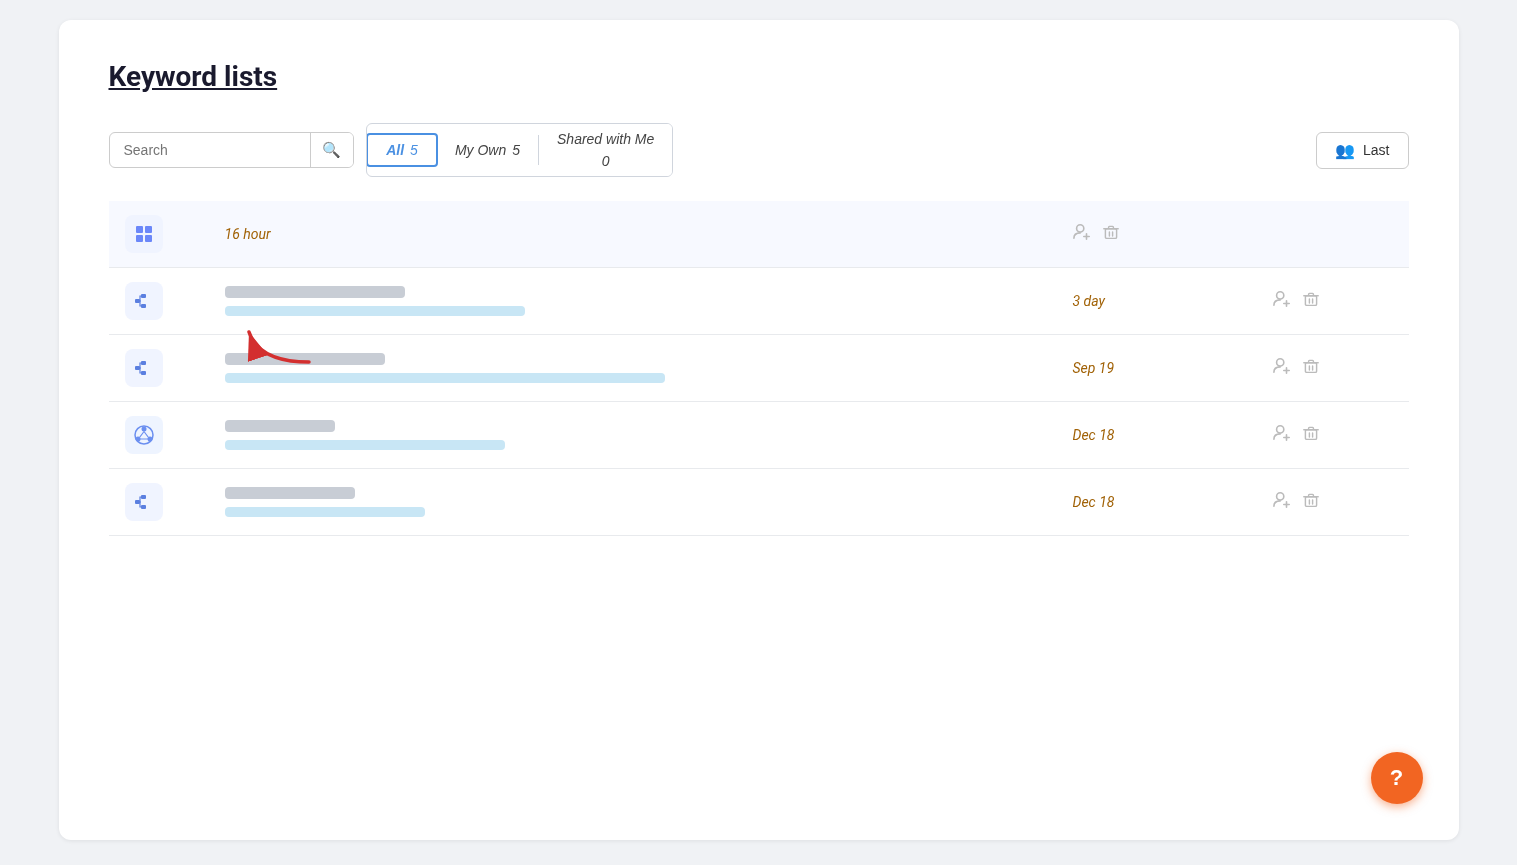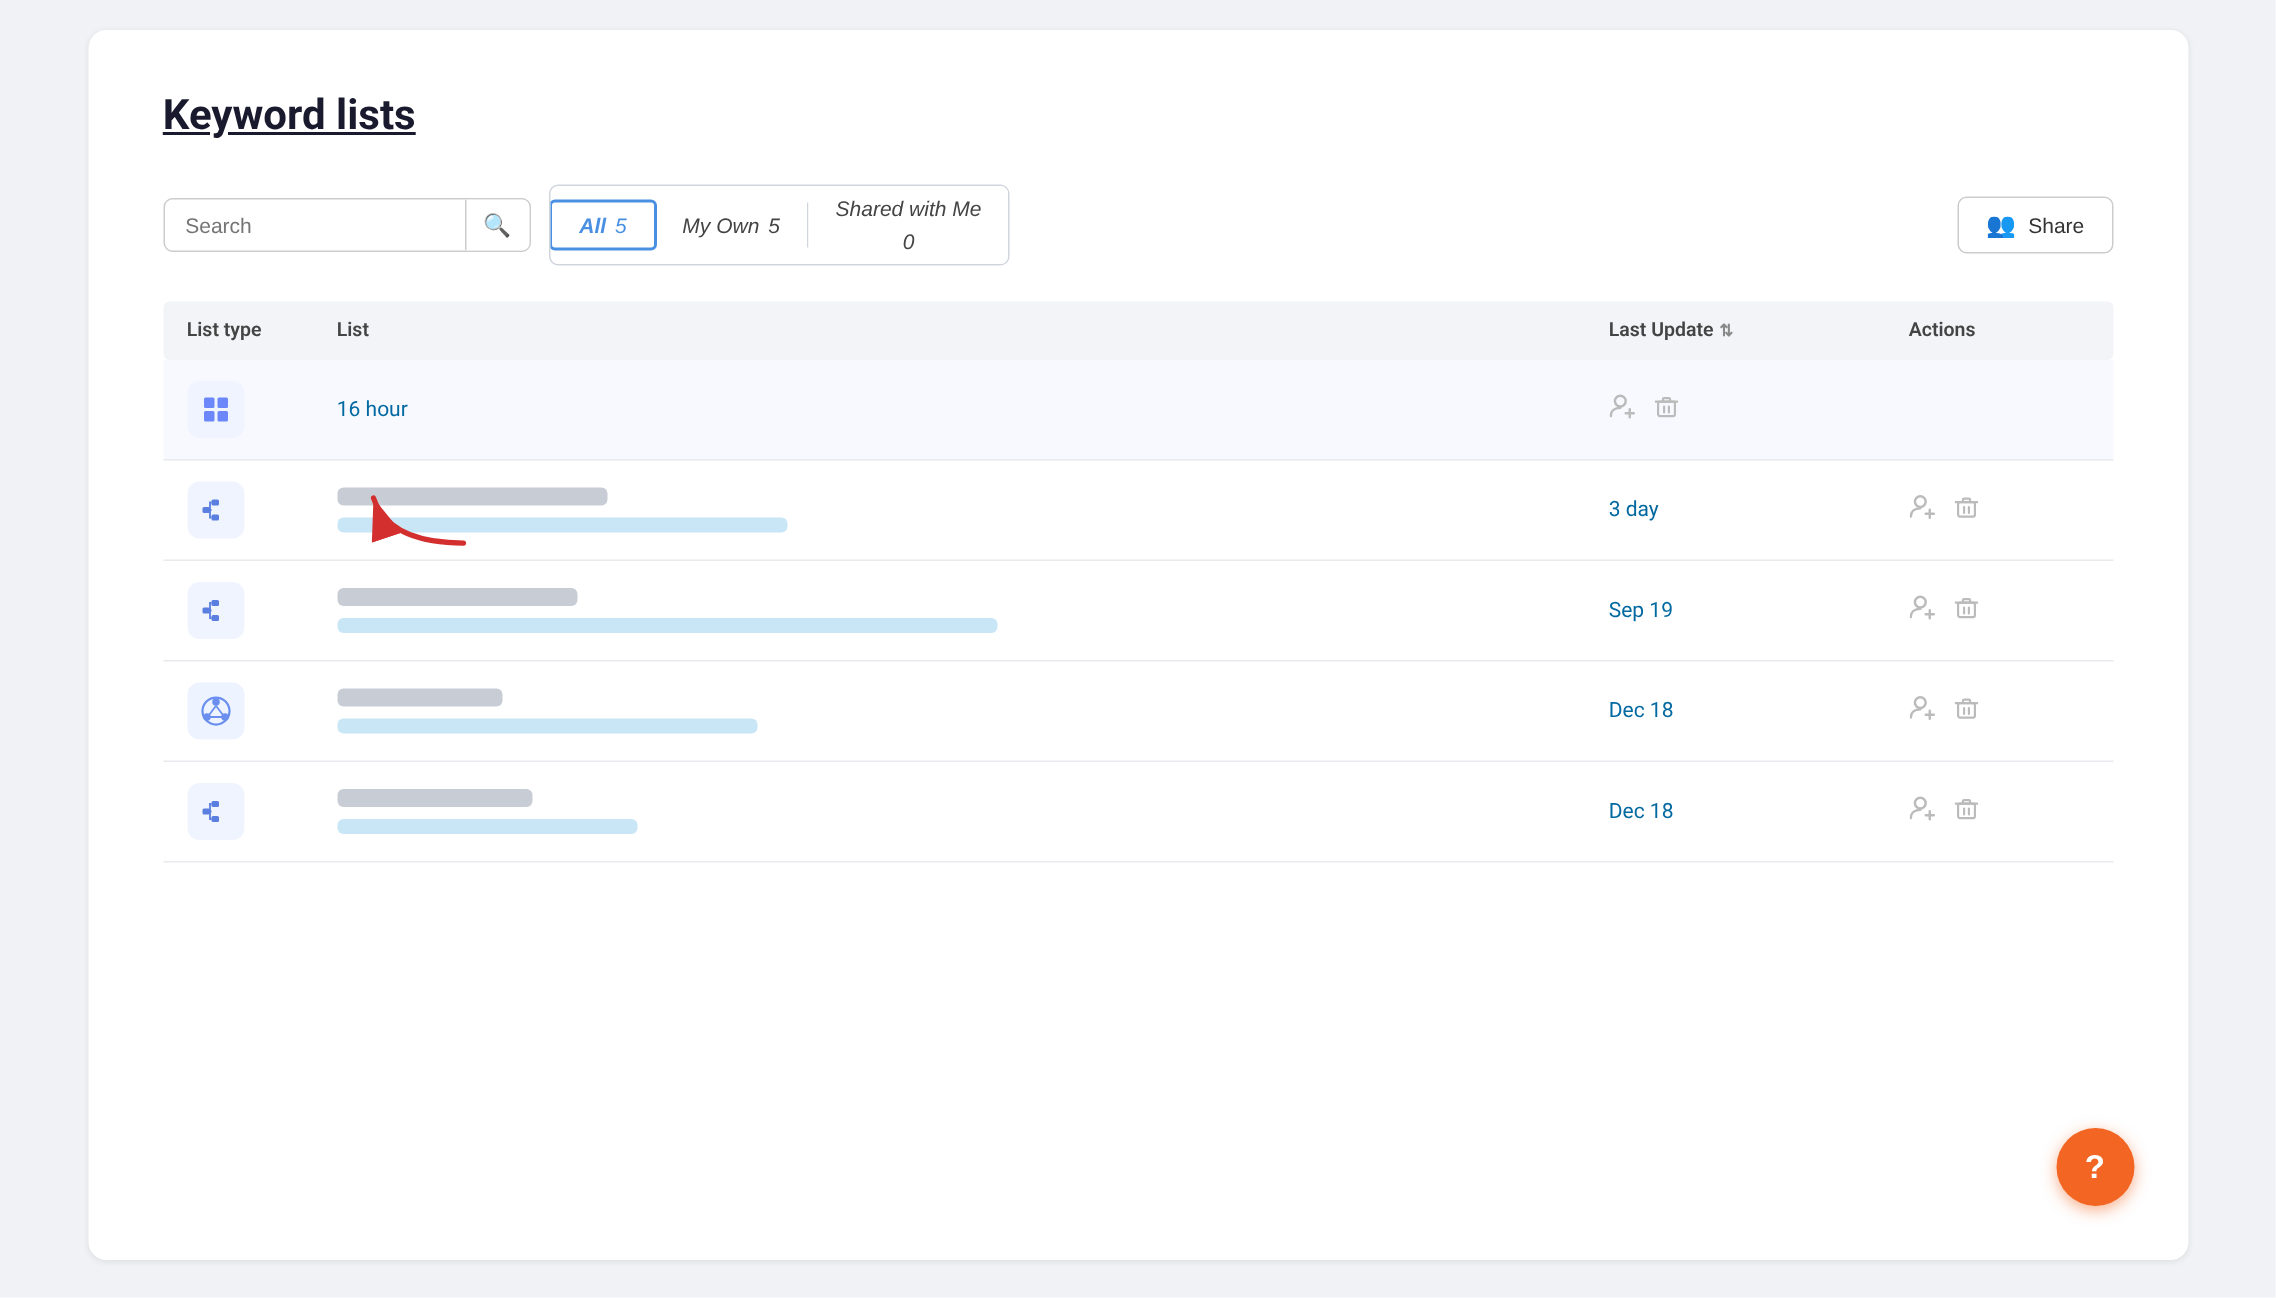--- a/index.html
+++ b/index.html
@@ -180,21 +180,22 @@
       background: #c8cdd5;
       margin-bottom: 6px;
     }
     .blurred-bar-light {
       height: 10px;
       border-radius: 4px;
       background: #c8e6f5;
     }
     .last-update {
       font-size: 14px;
-      color: #0369a1;
+      color: #a16207;
+      font-style: italic;
     }
     .actions-cell {
       display: flex;
       align-items: center;
       gap: 12px;
     }
     .action-icon {
       color: #bbb;
       font-size: 17px;
       cursor: pointer;
@@ -256,34 +257,25 @@
         </button>
         <button class="filter-tab">
           <span>Shared with Me</span>
           <span class="count">0</span>
         </button>
       </div>
     </div>
 
     <button class="share-btn">
       <span style="font-size:16px;">👥</span>
-      <span>Share</span>
+      <span>Last</span>
     </button>
   </div>
 
   <div class="table-wrapper">
-    <div class="table-header">
-      <div class="th">List type</div>
-      <div class="th">List</div>
-      <div class="th sortable">
-        Last Update
-        <span class="sort-icon">⇅</span>
-      </div>
-      <div class="th">Actions</div>
-    </div>
 
     <div class="table-row highlighted">
       <div>
         <div class="list-type-icon icon-table">
           <svg width="20" height="20" viewBox="0 0 20 20" fill="none" xmlns="http://www.w3.org/2000/svg">
             <rect x="2" y="2" width="7" height="7" rx="1" fill="#4a6cf7" opacity="0.8"></rect>
             <rect x="11" y="2" width="7" height="7" rx="1" fill="#4a6cf7" opacity="0.8"></rect>
             <rect x="2" y="11" width="7" height="7" rx="1" fill="#4a6cf7" opacity="0.8"></rect>
             <rect x="11" y="11" width="7" height="7" rx="1" fill="#4a6cf7" opacity="0.8"></rect>
           </svg>

